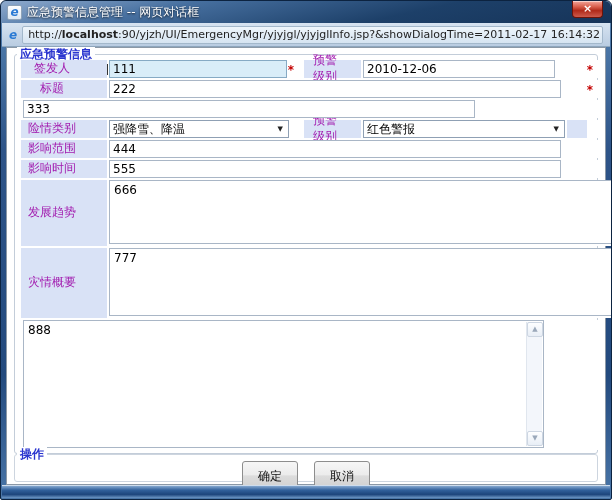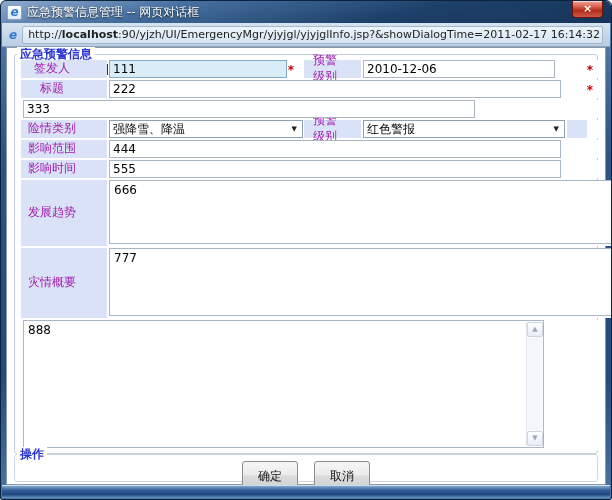--- a/index.html
+++ b/index.html
@@ -63,21 +63,21 @@
 
   .inp { height:18px; border:1px solid #a9b6c6; font-size:12px; padding:0 3px;
     font-family:inherit; color:#000; background:#fff; margin-left:2px; display:block; }
   .inp-focus { background:#d9edf8; border-color:#86aac4; }
   .i-short { width:178px; } .i-mid { width:192px; } .i-long { width:452px; }
   .req { position:absolute; color:#c40000; font-weight:bold; font-size:12px; top:3px; }
   .req-in { right:10px; } .req-end { right:6px; }
 
   .sel { height:18px; border:1px solid #8fa0b4; background:#fff; display:flex;
     align-items:center; font-size:12px; color:#000; padding-left:3px; margin-left:2px; cursor:default; }
-  .s1 { width:194px;gap:30px; } .s2 { width:202px; }
+  .s1 { width:180px;gap:30px; } .s2 { width:202px; }
   .sel-arrow { margin-left:auto; font-size:7px; color:#222; padding:0 5px; }
 
   .ta { position:relative; border:1px solid #a9b6c6; background:#fff; margin-left:2px;
     width:521px; font-size:12px; color:#000; }
   .ta-h1 { height:64px; } .ta-h2 { height:68px; } .ta-h3 { height:128px; }
   .ta-text { position:absolute; top:2px; left:4px; }
   .sb { position:absolute; top:1px; bottom:1px; right:1px; width:16px;
     background:#f3f6fb; border-left:1px solid #e0e6ee; }
   .sb-btn { position:absolute; left:0; width:16px; height:15px;
     background:linear-gradient(#fdfeff,#e8eef6); border:1px solid #cdd6e2; border-radius:2px;

